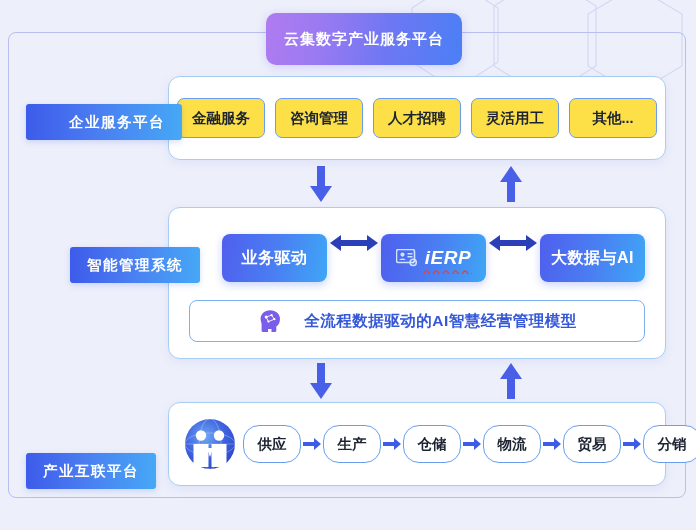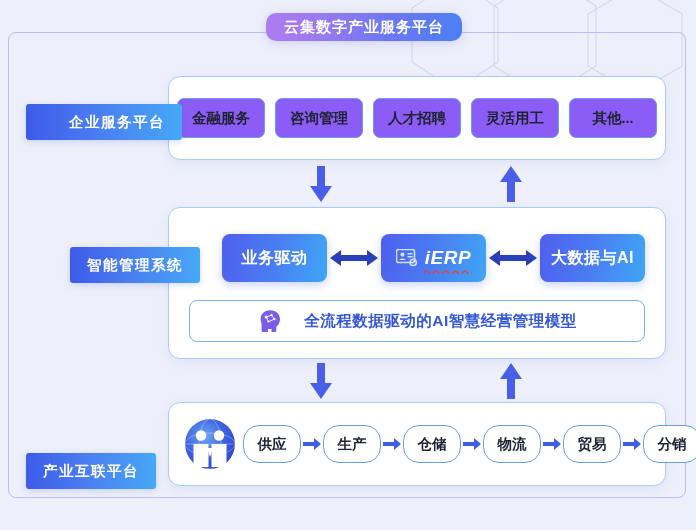--- a/index.html
+++ b/index.html
@@ -36,21 +36,21 @@
     background: transparent;
     z-index: 1;
   }
 
   
   .title-badge {
     position: absolute;
     left: 266px;
     top: 13px;
     width: 196px;
-    height: 28px;
+    height: 52px;
     border-radius: 10px;
     background: linear-gradient(100deg, #b07bf0 0%, #9a7af2 28%, #6e77f3 62%, #4a7ff5 100%);
     color: #ffffff;
     font-size: 15px;
     font-weight: bold;
     letter-spacing: 1px;
     display: flex;
     align-items: center;
     justify-content: center;
     z-index: 6;
@@ -102,21 +102,21 @@
     justify-content: center;
     align-items: center;
     gap: 10px;
   }
   .pill {
     min-width: 88px;
     height: 40px;
     padding: 0 1px;
     border: 1px solid #6a9df0;
     border-radius: 7px;
-    background: #8b5cf6;
+    background: #fde047;
     color: #1d2330;
     font-size: 14.5px;
     font-weight: bold;
     display: flex;
     align-items: center;
     justify-content: center;
     box-sizing: border-box;
   }
 
   
@@ -132,21 +132,21 @@
   #arrow-up-2   { left: 500px; top: 363px; }
 
   
   .mid-row {
     position: absolute;
     left: 8px;
     right: 20px;
     top: 26px;
     height: 48px;
     display: flex;
-    align-items: center;
+    align-items: flex-start;
     justify-content: space-between;
     margin-left: 45px;
   }
   .grad-card {
     flex: 1 1 0;
     height: 48px;
     border-radius: 8px;
     background: linear-gradient(100deg, #4f5fee 0%, #4a7df2 50%, #3fa6f6 100%);
     color: #ffffff;
     font-size: 16px;

